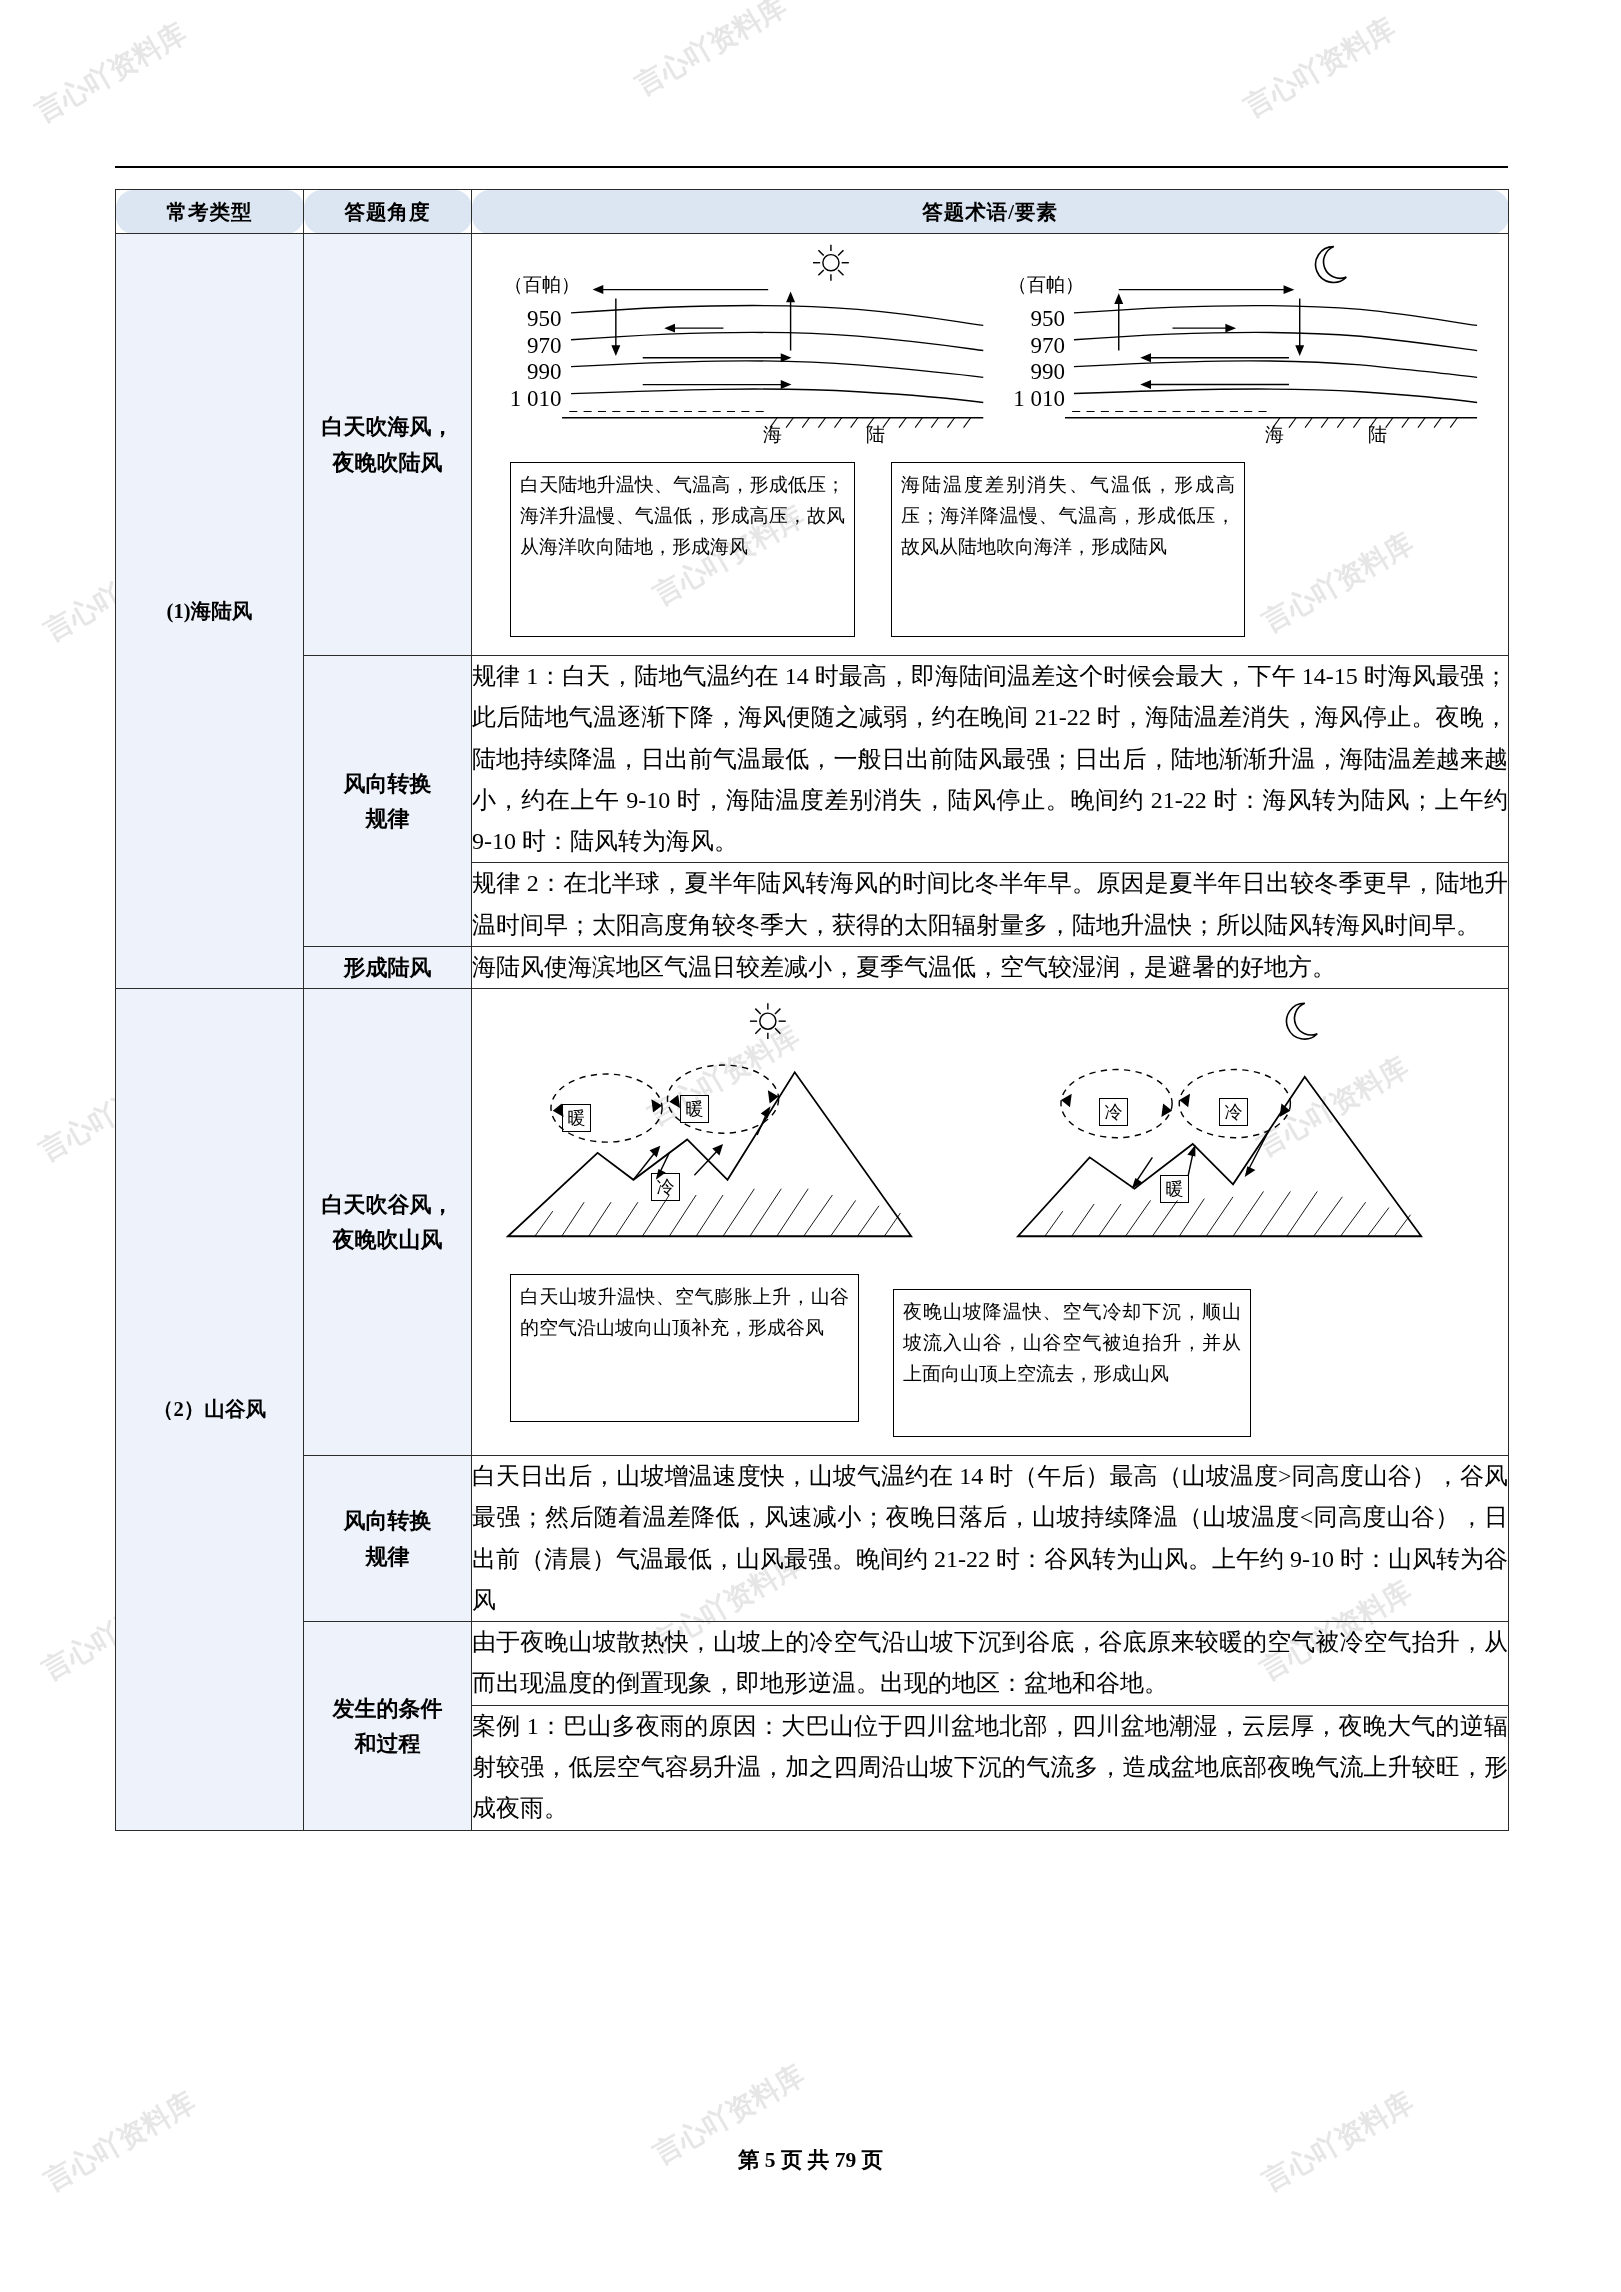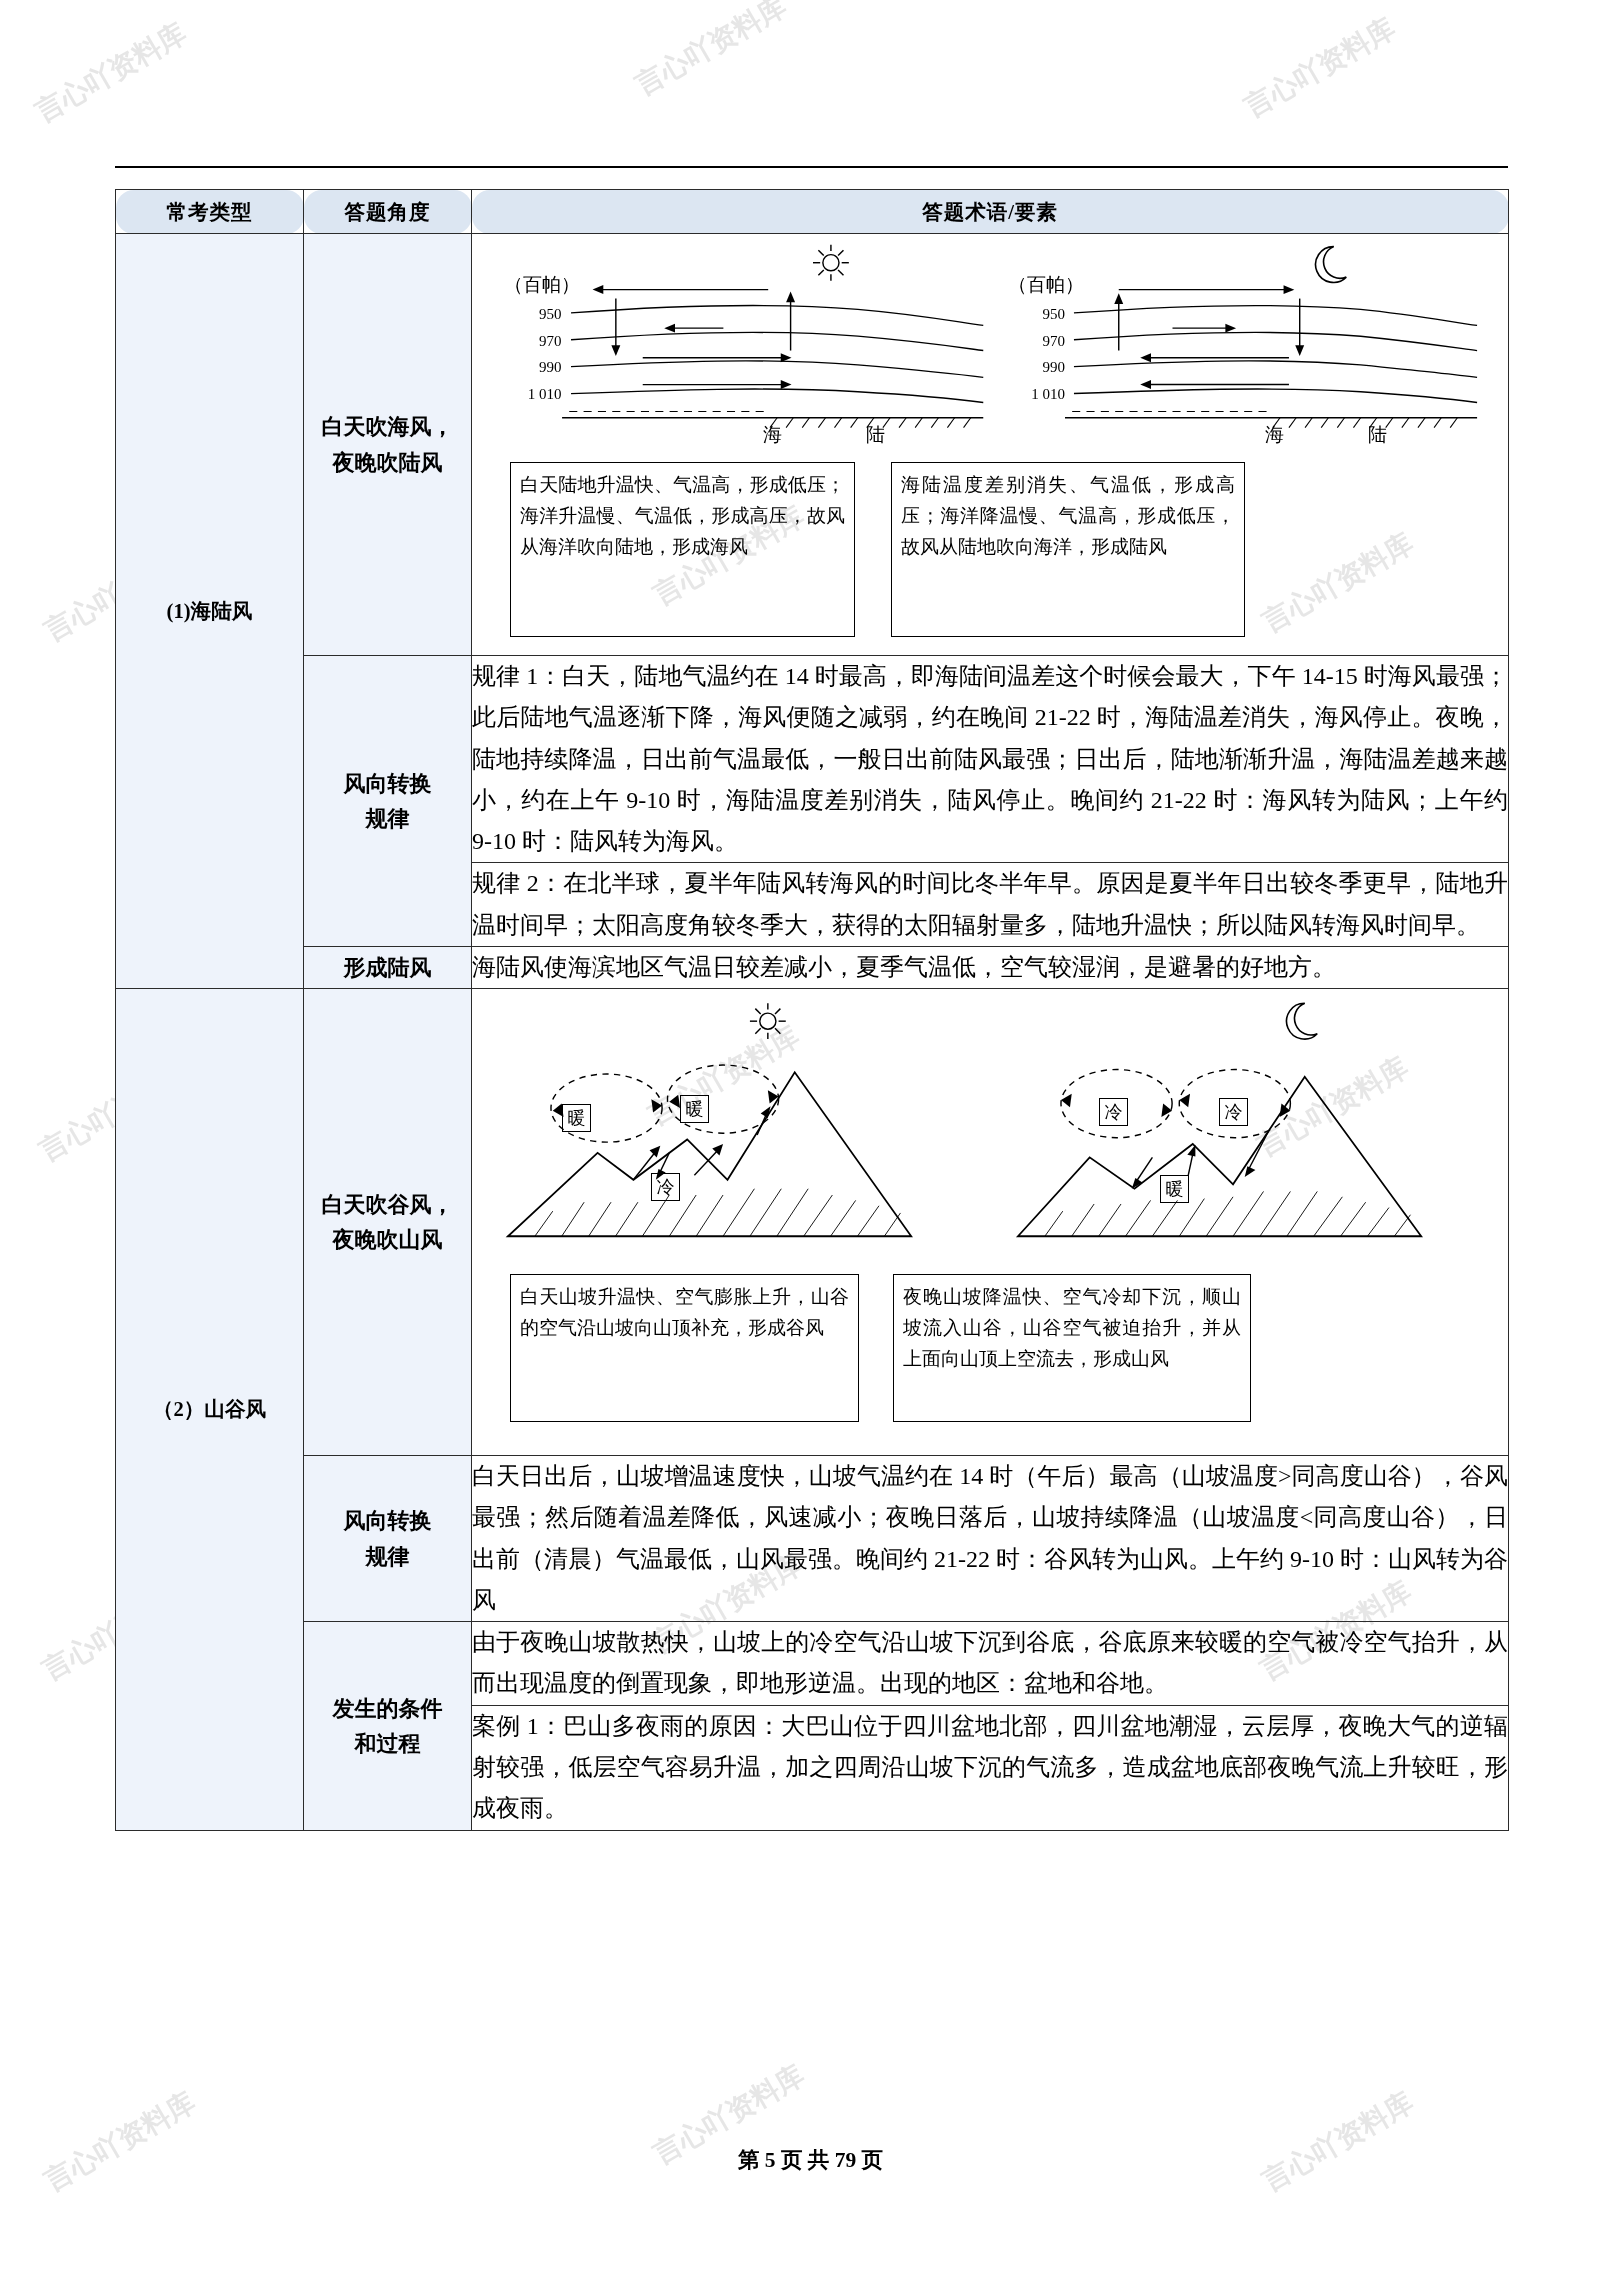--- a/index.html
+++ b/index.html
@@ -88,21 +88,21 @@
   .label{
     position:absolute;
     font-size:19px;
   }
   .labelsm{
     position:absolute;
     font-size:18px;
   }
   .hpa{
     position:absolute;
-    font-size:15px;
+    font-size:23px;
     text-align:right;
   }
   svg{display:block;}
   .footer{
     position:absolute;
     left:0;top:2145px;width:1621px;
     text-align:center;
     font-size:21.5px;
     font-weight:bold;
   }
@@ -412,21 +412,21 @@
                 <polygon points="263,202 275,194 266,190" fill="#000" stroke="none"></polygon>
                 <line x1="200" y1="200" x2="206" y2="172"></line>
                 <polygon points="208,166 199,177 208,179" fill="#000" stroke="none"></polygon>
               </g>
             </svg>
             <div class="labelsm" style="left:627px;top:109px;border:0.9px solid #000;padding:0.9px 4.5px;">冷</div>
             <div class="labelsm" style="left:747px;top:109px;border:0.9px solid #000;padding:0.9px 4.5px;">冷</div>
             <div class="labelsm" style="left:688px;top:186px;border:0.9px solid #000;padding:0.9px 4.5px;">暖</div>
 
             <div class="cap-box" style="left:38px;top:285px;width:349px;height:148px;">白天山坡升温快、空气膨胀上升，山谷的空气沿山坡向山顶补充，形成谷风</div>
-            <div class="cap-box" style="left:421px;top:285px;width:358px;height:148px;">夜晚山坡降温快、空气冷却下沉，顺山坡流入山谷，山谷空气被迫抬升，并从上面向山顶上空流去，形成山风</div>
+            <div class="cap-box" style="left:421px;top:300px;width:358px;height:148px;">夜晚山坡降温快、空气冷却下沉，顺山坡流入山谷，山谷空气被迫抬升，并从上面向山顶上空流去，形成山风</div>
           </div>
         </td>
       </tr>
 
       <tr>
         <td class="anglecell">
           <div style="white-space:pre-line">风向转换
 规律</div>
         </td>
         <td class="textcell">白天日出后，山坡增温速度快，山坡气温约在 14 时（午后）最高（山坡温度&gt;同高度山谷），谷风最强；然后随着温差降低，风速减小；夜晚日落后，山坡持续降温（山坡温度&lt;同高度山谷），日出前（清晨）气温最低，山风最强。晚间约 21-22 时：谷风转为山风。上午约 9-10 时：山风转为谷风</td>

